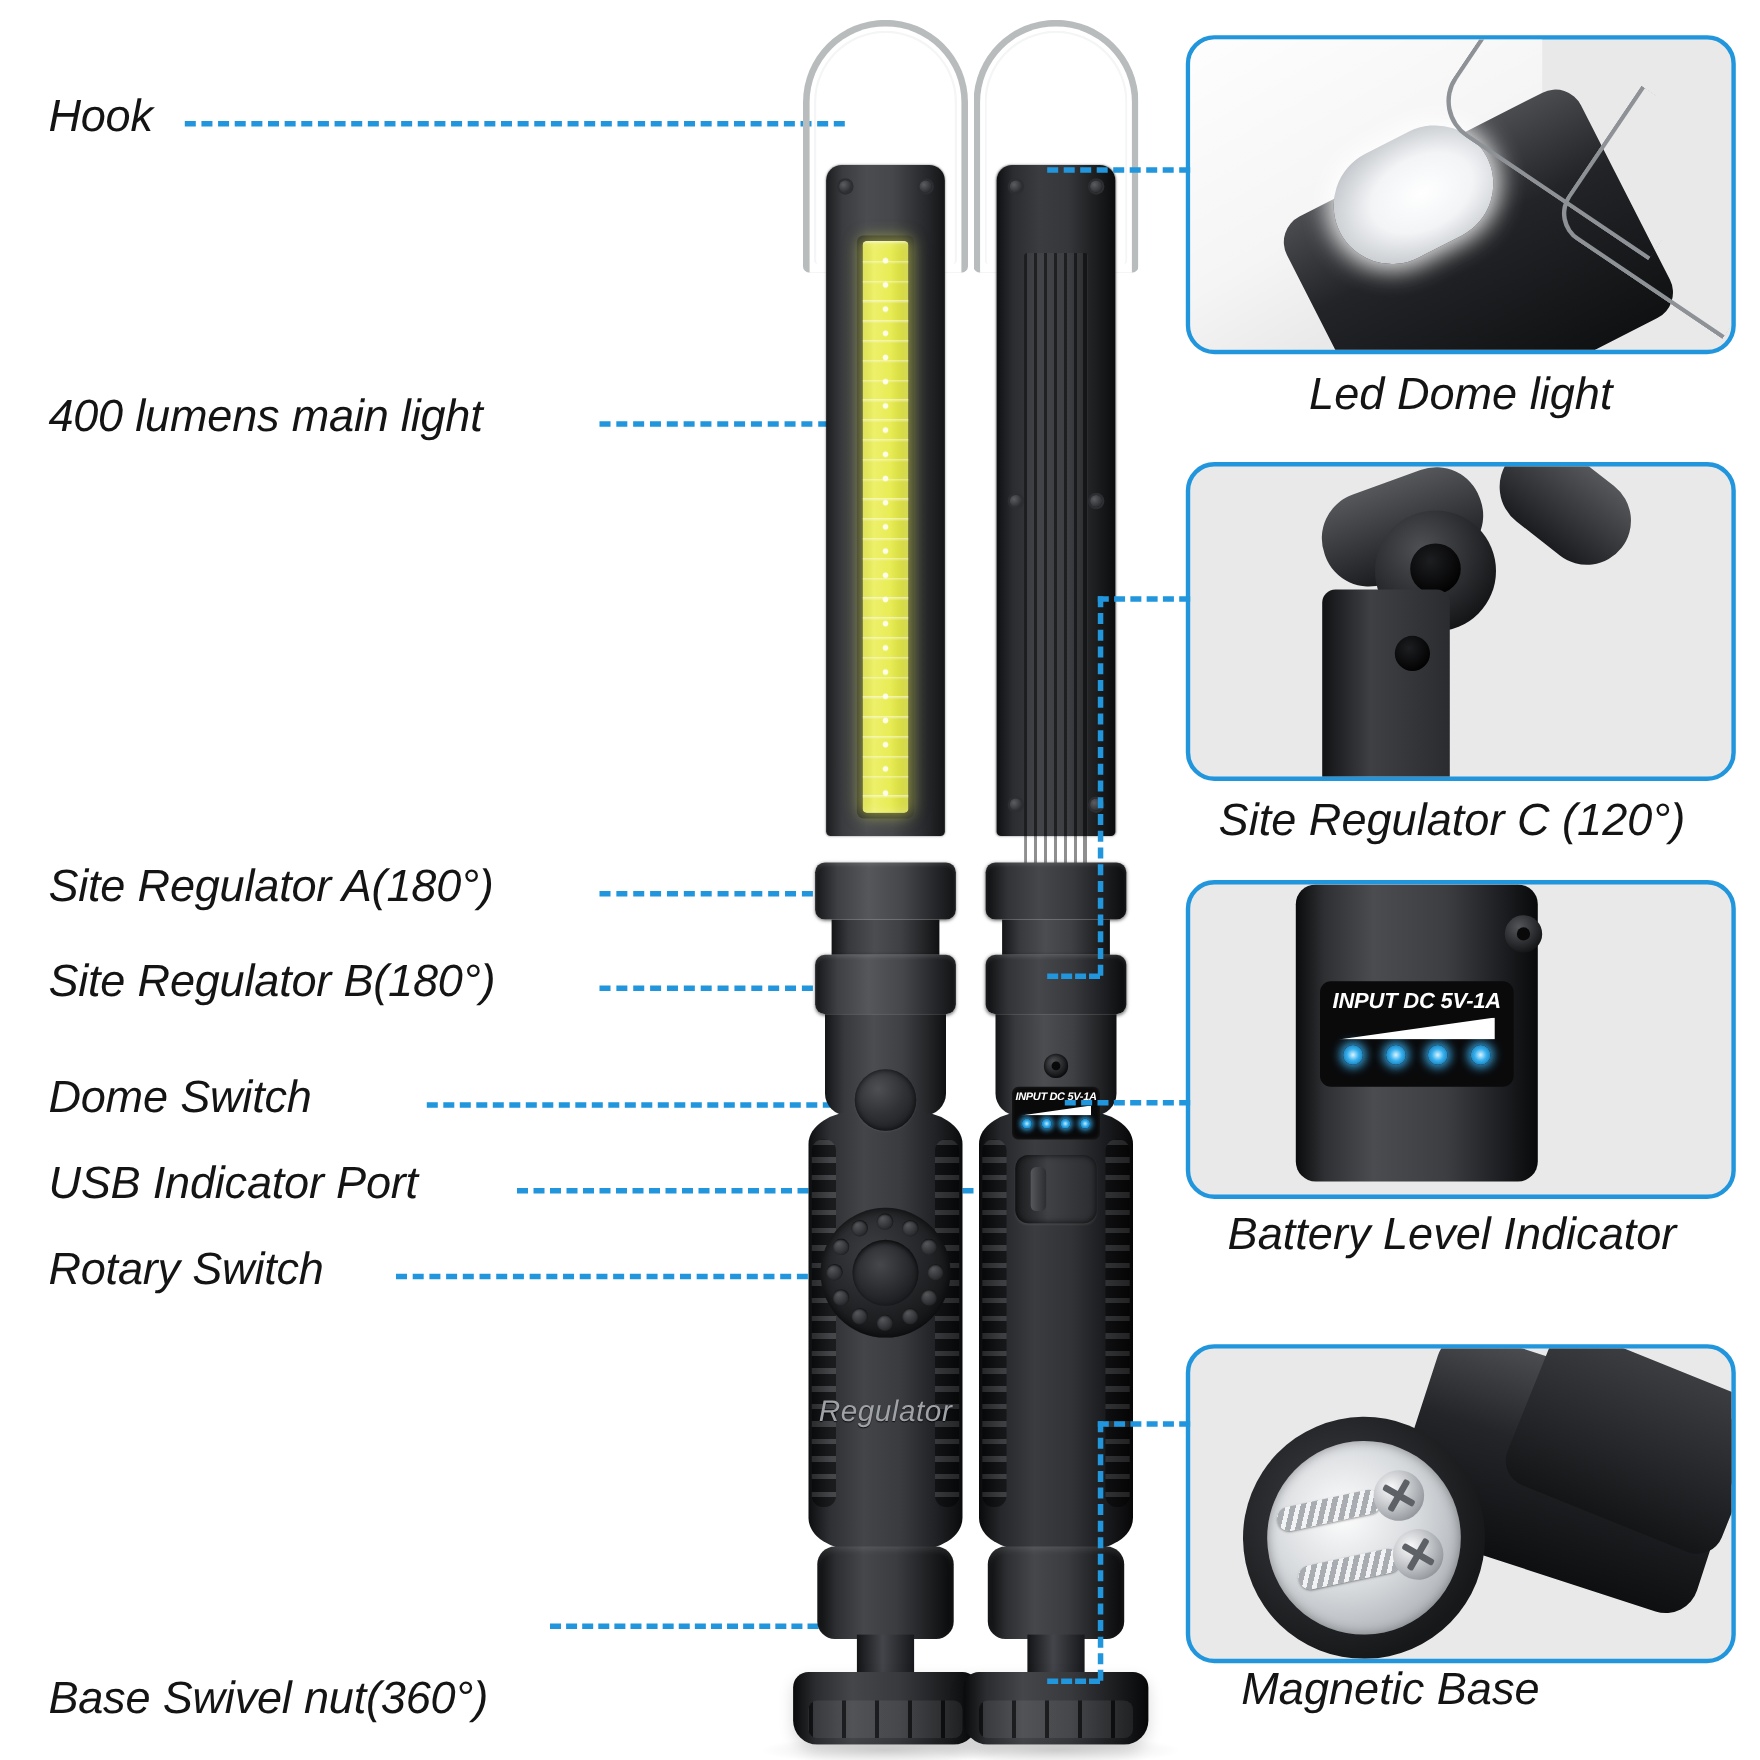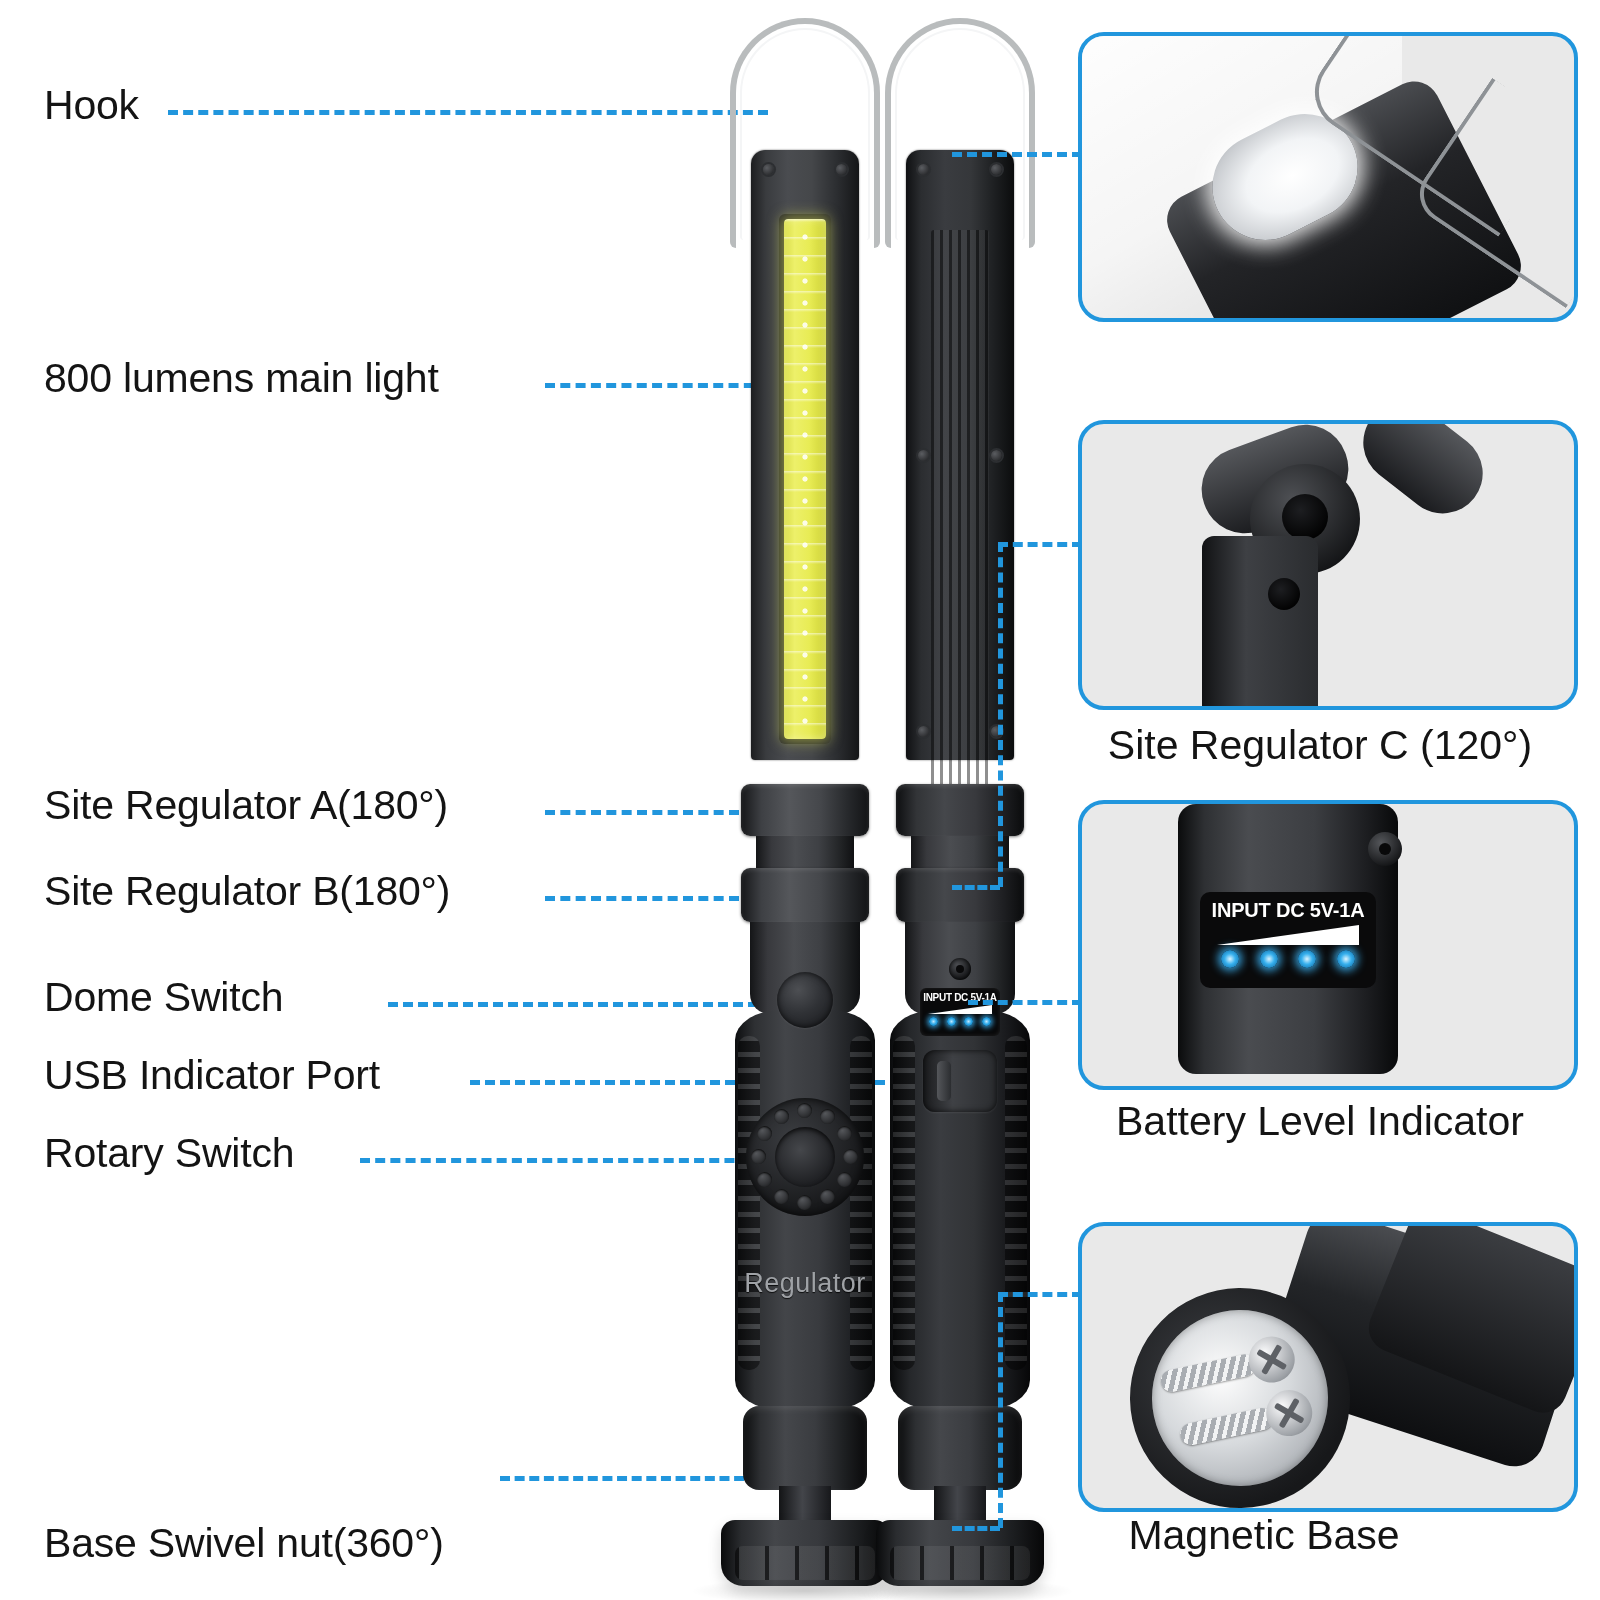--- a/index.html
+++ b/index.html
@@ -2,21 +2,21 @@
 <html><head>
 <meta charset="utf-8">
 <style>
   * { box-sizing: border-box; margin: 0; padding: 0; }
   html, body {
     width: 1600px; height: 1600px;
     background: #ffffff;
     font-family: "Liberation Sans", sans-serif;
     overflow: hidden;
   }
-  #stage { position: relative; width: 1600px; height: 1276px; background:#fff; }
+  #stage { position: relative; width: 1600px; height: 1276px; background:#fff;font-style:italic; }
 
   
   .label {
     position: absolute;
     font-size: 41px;
     color: #141414;
     white-space: nowrap;
     font-weight: 400;
     letter-spacing: -0.2px;
   }
@@ -384,21 +384,21 @@
   }
 </style>
 </head>
 <body>
 
 <div id="stage">
 
   <div class="label" style="left:44px; top:82px;">Hook</div>
   <div class="leader" style="left:168px; top:110px; width:600px;"></div>
 
-  <div class="label" style="left:44px; top:355px;">800 lumens main light</div>
+  <div class="label" style="left:44px; top:355px;">400 lumens main light</div>
   <div class="leader" style="left:545px; top:383px; width:270px;"></div>
 
   <div class="label" style="left:44px; top:782px;">Site Regulator A(180°)</div>
   <div class="leader" style="left:545px; top:810px; width:240px;"></div>
 
   <div class="label" style="left:44px; top:868px;">Site Regulator B(180°)</div>
   <div class="leader" style="left:545px; top:896px; width:240px;"></div>
 
   <div class="label" style="left:44px; top:974px;">Dome Switch</div>
   <div class="leader" style="left:388px; top:1002px; width:400px;"></div>
@@ -512,20 +512,21 @@
   <div class="panel" style="left:1078px; top:32px; width:500px; height:290px;">
     <div class="p-dome-glow"></div>
     <div class="p-dome-body"></div>
     <div class="p-dome-lens"></div>
     <div class="p-wire" style="left:250px; top:-40px; width:240px; height:190px; transform:rotate(34deg);
                 border-right:none; border-top:none; border-radius:0 0 0 40px;"></div>
     <div class="p-wire" style="left:352px; top:82px; width:190px; height:150px; transform:rotate(34deg);
                 border-right:none; border-top:none; border-radius:0 0 0 30px;"></div>
   </div>
   <div class="leader" style="left:952px; top:152px; width:130px;"></div>
+  <div class="callout-label" style="left:1078px; top:335px; width:500px;">Led Dome light</div>
 
   <div class="panel" style="left:1078px; top:420px; width:500px; height:290px;">
     <div class="p-joint-a"></div>
     <div class="p-joint-b">
       <div class="p-joint-hole" style="left:32px; top:30px; width:46px; height:46px;"></div>
     </div>
     <div class="p-joint-a" style="left:276px; top:-6px; width:130px; height:80px; transform:rotate(38deg);"></div>
     <div class="p-arm">
       <div class="p-joint-hole" style="left:66px; top:42px; width:32px; height:32px;"></div>
     </div>

